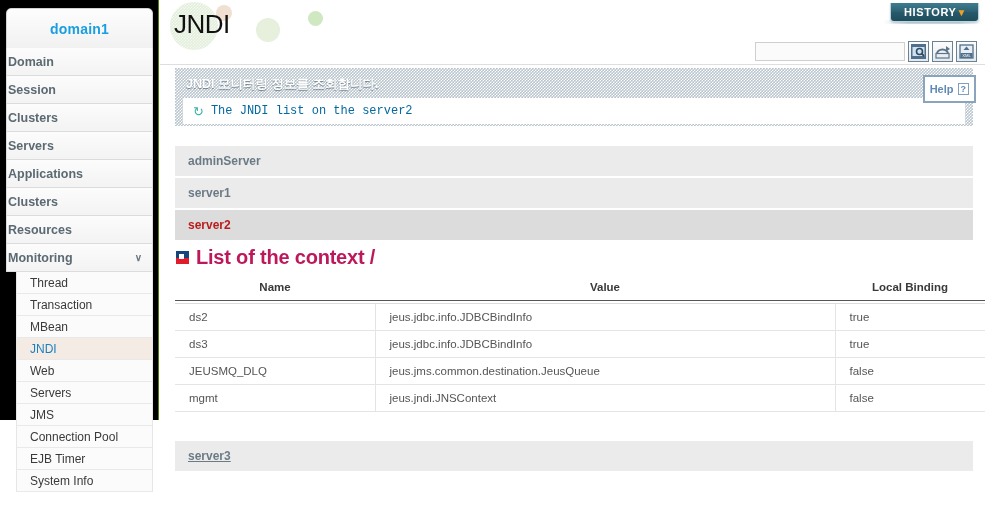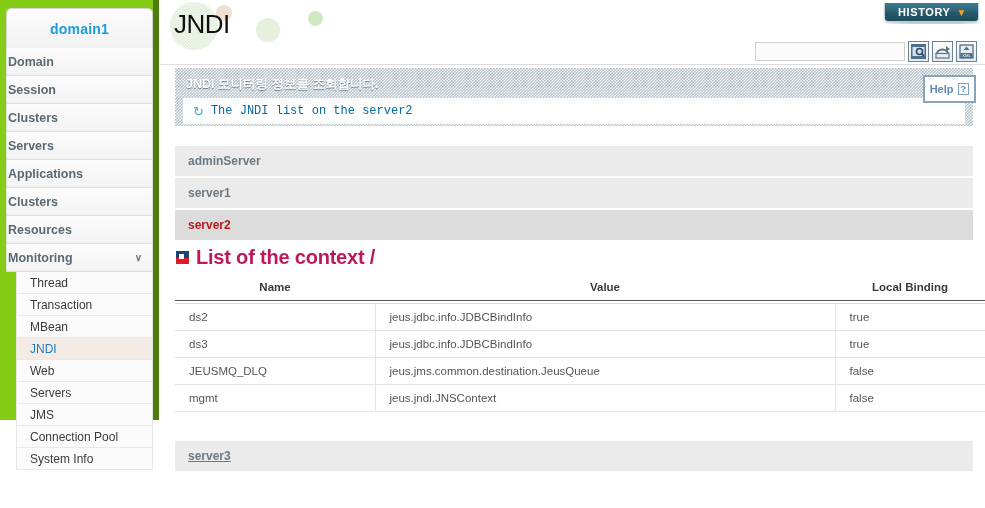--- a/index.html
+++ b/index.html
@@ -12,22 +12,22 @@
     font-size: 12px;
     color: #333;
   }
 
   #app { position: relative; width: 985px; height: 508px; background: #fff; }
 
   
   #sidebar {
     position: absolute; left: 0; top: 0;
     width: 159px; height: 420px;
-    background: #84cc16;
-    border-right: 6px solid #4d7c0f;
+    background: #000000;
+    border-right: 1px solid #4d7c0f;
   }
   .domain-box {
     position: absolute; left: 6px; top: 8px;
     width: 147px; height: 41px;
     background: linear-gradient(to bottom, #fdfdfd 0%, #f1f1f1 100%);
     border: 1px solid #d3d3d3;
     border-radius: 5px 5px 0 0;
     display: flex; align-items: center; justify-content: center;
   }
   .domain-box .dname {
@@ -116,21 +116,21 @@
     position: absolute; right: 6px; top: 3px;
     height: 19px;
     padding: 0 11px 0 13px;
     background: linear-gradient(to bottom, #3f7d90 0%, #2c6173 48%, #265a6b 52%, #1f4c5c 100%);
     border: 1px solid #bcd4dc;
     border-top: none;
     border-radius: 0 0 4px 4px;
     color: #fff; font-weight: bold; font-size: 11px;
     line-height: 19px; letter-spacing: .6px;
     cursor: pointer;
-    display: flex; align-items: center; gap: 6px;
+    display: flex; align-items: center; gap: 0;
     box-shadow: 0 1px 2px rgba(0,0,0,.15);
   }
   #historybtn .hchev { color: #f0a023; font-size: 10px; }
   .hist-shadow {
     position: absolute; right: 2px; top: 20px;
     width: 100px; height: 4px;
     background: linear-gradient(to right, rgba(180,205,215,0) 0%, rgba(160,195,210,.55) 25%, rgba(160,195,210,.55) 75%, rgba(180,205,215,0) 100%);
   }
 
   
@@ -282,20 +282,21 @@
         <div class="nav-item expanded"><span>Monitoring</span><span class="chev">∨</span></div>
         <div id="subnav-inline" style="margin-left: 10px; width: 137px;">
           <div class="sub-item"><span>Thread</span></div>
           <div class="sub-item"><span>Transaction</span></div>
           <div class="sub-item"><span>MBean</span></div>
           <div class="sub-item active"><span>JNDI</span></div>
           <div class="sub-item"><span>Web</span></div>
           <div class="sub-item"><span>Servers</span></div>
           <div class="sub-item"><span>JMS</span></div>
           <div class="sub-item"><span>Connection Pool</span></div>
+          <div class="sub-item"><span>EJB Timer</span></div>
           <div class="sub-item"><span>System Info</span></div>
         </div>
       </div>
   </div>
 
   <div id="main">
 
     <div id="pageheader">
       <span class="deco deco-big"></span>
       <span class="deco deco-peach"></span>

